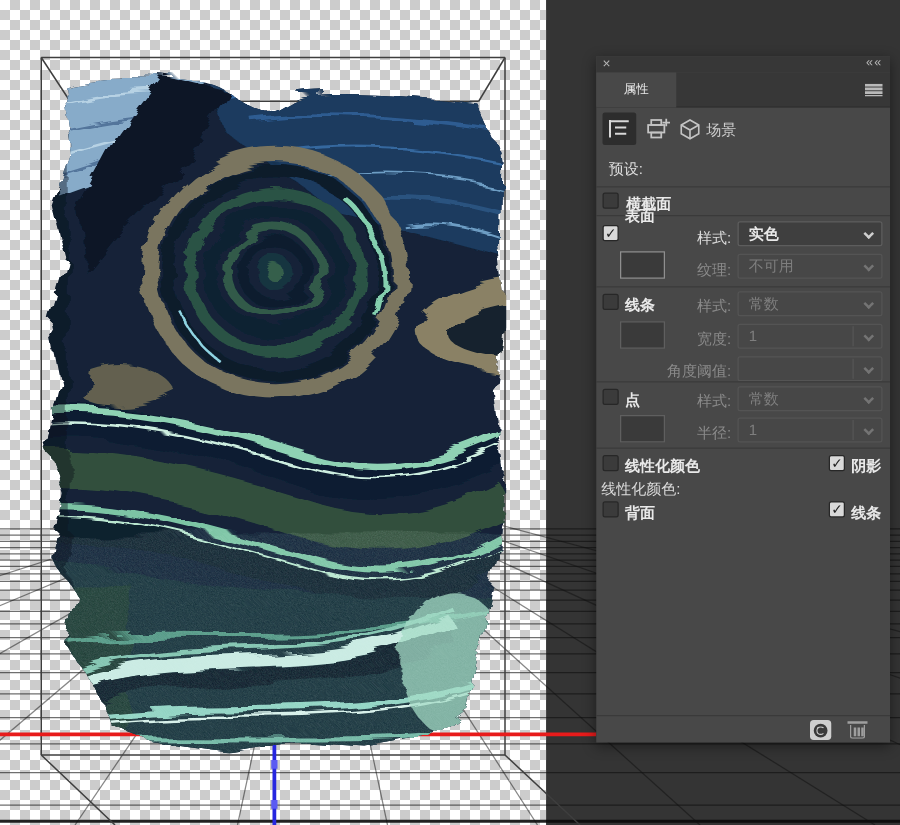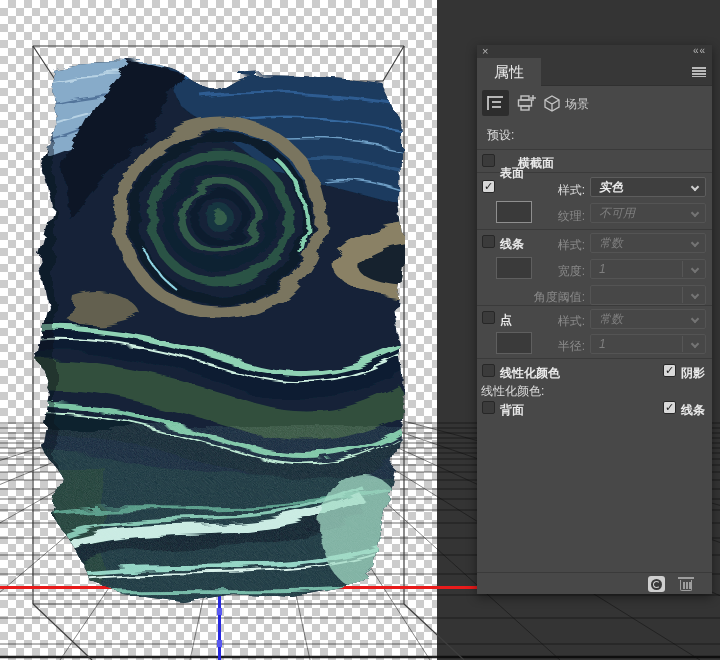--- a/index.html
+++ b/index.html
@@ -27,21 +27,21 @@
   .panel { position:absolute; left:477px; top:45px; width:235px; height:549px;
            background:#484848; z-index:10; color:#dedede; font-size:12px;
            box-shadow:0 3px 10px rgba(0,0,0,.45); }
   .win-strip { position:absolute; left:0; top:0; width:235px; height:13px; background:#373737;
                color:#b5b5b5; }
   .win-close { position:absolute; left:5px; top:0px; font-size:11px; line-height:12px; }
   .win-collapse { position:absolute; right:6px; top:0px; font-size:10px; line-height:12px; letter-spacing:1px; }
   .tabrow { position:absolute; left:0; top:13px; width:235px; height:28px; background:#373737;
             border-bottom:1px solid #303030; }
   .tab { position:absolute; left:0; top:0; width:64px; height:28px; background:#484848;
-         color:#e8e8e8; text-align:center; line-height:28px; font-size:15px; }
+         color:#e8e8e8; text-align:center; line-height:28px; font-size:10px; }
   .menu-icon { position:absolute; right:6px; top:9px; width:14px; height:10px;
       background:linear-gradient(#b9b9b9 2px,transparent 2px);
       background-size:14px 3px; }
   .toolbar { position:absolute; left:0; top:41px; width:235px; height:36px; }
   .tool-well { position:absolute; left:5px; top:4px; width:27px; height:26px; background:#2d2d2d;
                border-radius:2px; }
   .tool { position:absolute; top:4px; width:26px; height:26px; }
   .tool svg { position:absolute; left:4px; top:4px; }
   .scene-label { position:absolute; left:88px; top:10px; color:#cccccc; }
 
@@ -63,21 +63,21 @@
               border:1px solid #272727; border-radius:2px; }
   .checkbox.checked { background:#d9d9d9; }
   .checkbox.checked::after { content:"✓"; position:absolute; left:1px; top:-1px;
               font-size:11px; font-weight:bold; color:#1d1d1d; }
 
   .swatch { position:absolute; left:19px; width:36px; height:22px; background:#3a3a3a;
             border:1px solid #8f8f8f; }
   .swatch.disabled { border-color:#5f5f5f; }
 
   .flabel { position:absolute; right:127px; text-align:left; }
-  .dd-right { left:113px; width:116px;font-style:italic; }
+  .dd-right { left:113px; width:116px; }
 
   .bottombar { position:absolute; left:0; top:527px; width:235px; height:22px;
                border-top:1px solid #3a3a3a; }
   .render-btn { position:absolute; left:171px; top:3px; width:17px; height:16px;
                 background:#cfcfcf; border-radius:3px; }
   .render-btn .orb { position:absolute; left:3px; top:2.5px; width:11px; height:11px;
                 background:#3a3a3a; border-radius:50%; }
   .render-btn .orb::after { content:""; position:absolute; left:2px; top:2px; width:5px; height:5px;
                 border:1.5px solid #cfcfcf; border-radius:50%; border-right-color:transparent; }
   .trash { position:absolute; left:202px; top:3px; width:14px; height:15px; }
@@ -286,21 +286,21 @@
         </svg>
       </div>
       <span class="scene-label">场景</span>
     </div>
 
     <span class="row-label" style="position:absolute;left:10px;top:82px">预设:</span>
 
     <div class="sep" style="top:104px"></div>
 
     <div class="checkbox" style="left:5px;top:109px"></div>
-    <span class="bold" style="position:absolute;left:41px;top:110px">横截面</span>
+    <span class="bold" style="position:absolute;left:24px;top:110px">横截面</span>
 
     <div class="sep" style="top:127px"></div>
 
     <div class="checkbox checked" style="left:5px;top:135px"></div>
     <span class="bold" style="position:absolute;left:23px;top:120px">表面</span>
     <span class="flabel row-label" style="top:137px">样式:</span>
     <div class="dropdown dd-right" style="top:132px">
       <span class="bold">实色</span>
       <span class="chev"></span>
     </div>

